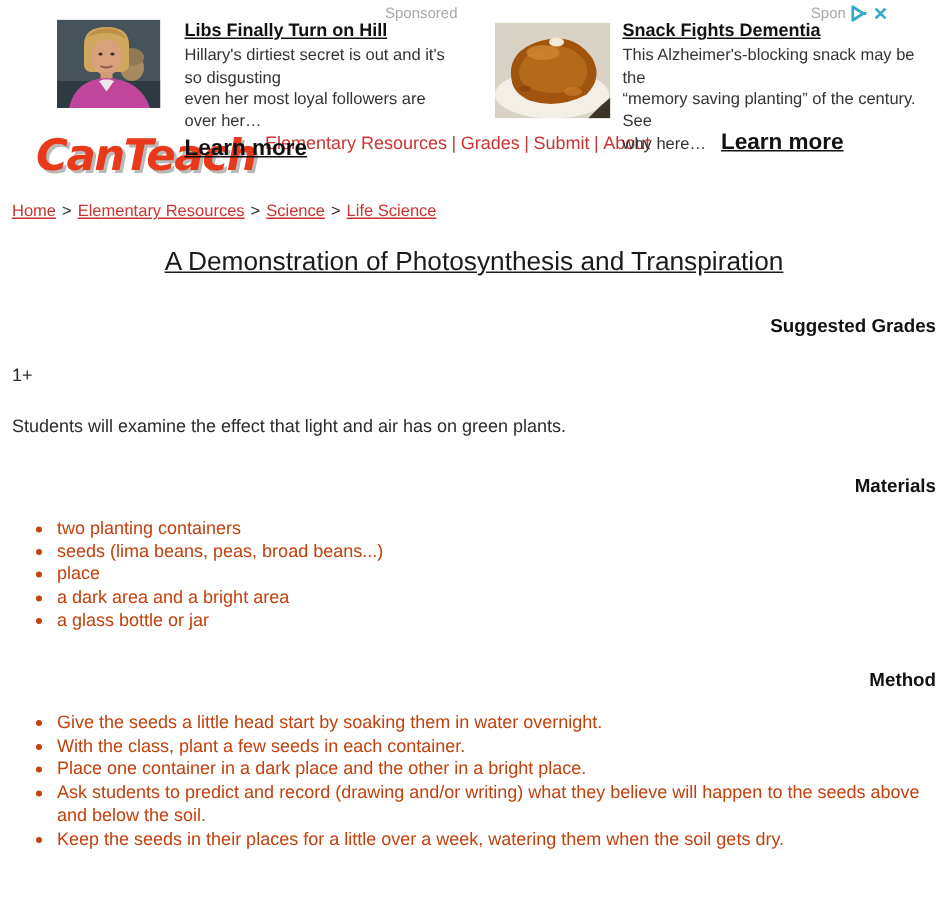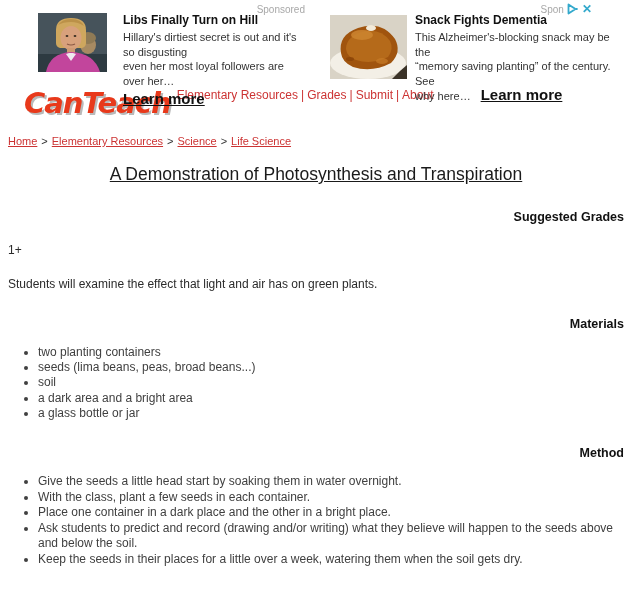--- a/index.html
+++ b/index.html
@@ -31,21 +31,21 @@
     color: var(--adchoices_blue, #33aacc); font-size: 12px; font-weight: bold;
     line-height: 12px; margin-left: 2px;
   }
   .ad-img { position: absolute; overflow: hidden; }
   .ad-img svg { display: block; }
   .ad-unit.left  .ad-img { left: 38px; top: 13px; width: 69px; height: 59px; }
   .ad-unit.right .ad-img { left: 14px; top: 15px; width: 77px; height: 64px; }
   .ad-text { position: absolute; top: 13px; }
   .ad-unit.left  .ad-text { left: 123px; width: 185px; }
   .ad-unit.right .ad-text { left: 99px; width: 210px; }
-  .ad-title { font-size: 12px; font-weight: bold; color: #111; margin-bottom: 3px; }
+  .ad-title { font-size: 12px; font-weight: bold; color: #111; margin-bottom: 3px; text-decoration: underline; }
   .ad-desc  { font-size: 11px; color: #333; line-height: 14.5px; }
   .learn-more {
     display: inline-block; margin-top: 2px;
     font-size: 15px; font-weight: bold; color: #111;
     text-decoration: underline;
   }
   .inline-learn { margin-left: 10px; margin-top: 0; }
 
   
   .site-header { display: flex; padding: 2px 0 0 24px; height: 36px; }
@@ -70,21 +70,21 @@
   
   .page-title {
     text-align: center; margin-top: 17px;
     font-size: 17.5px; font-weight: normal; color: #1a1a1a;
     text-decoration: underline;
   }
   .content { padding: 0 8px; }
   .section-heading { font-size: 12.5px; font-weight: bold; color: #111; margin-top: 25px; text-align: right; }
   .body-text { font-size: 12px; color: #2b2b2b; margin-top: 19px; line-height: 15px; }
   ul.bullets { margin: 14px 0 0 0; padding-left: 30px; }
-  ul.bullets li { font-size: 12px; color: #404040; line-height: 15.6px; }
+  ul.bullets li { font-size: 12px; color: #c2410c; line-height: 15.6px; }
   ul.bullets.tight li { line-height: 15.2px; }
 </style>
 </head>
 <body>
 
 <div class="ad-banner">
 
   <div class="ad-unit left">
     <span class="sponsored-label">Sponsored</span>
     <div class="ad-img">
@@ -162,21 +162,21 @@
 
   <h3 class="section-heading">Suggested Grades</h3>
   <p class="body-text">1+</p>
 
   <p class="body-text">Students will examine the effect that light and air has on green plants.</p>
 
   <h3 class="section-heading">Materials</h3>
   <ul class="bullets tight">
     <li>two planting containers</li>
     <li>seeds (lima beans, peas, broad beans...)</li>
-    <li>soil</li>
+    <li>place</li>
     <li>a dark area and a bright area</li>
     <li>a glass bottle or jar</li>
   </ul>
 
   <h3 class="section-heading">Method</h3>
   <ul class="bullets">
     <li>Give the seeds a little head start by soaking them in water overnight.</li>
     <li>With the class, plant a few seeds in each container.</li>
     <li>Place one container in a dark place and the other in a bright place.</li>
     <li>Ask students to predict and record (drawing and/or writing) what they believe will happen to the seeds above and below the soil.</li>

